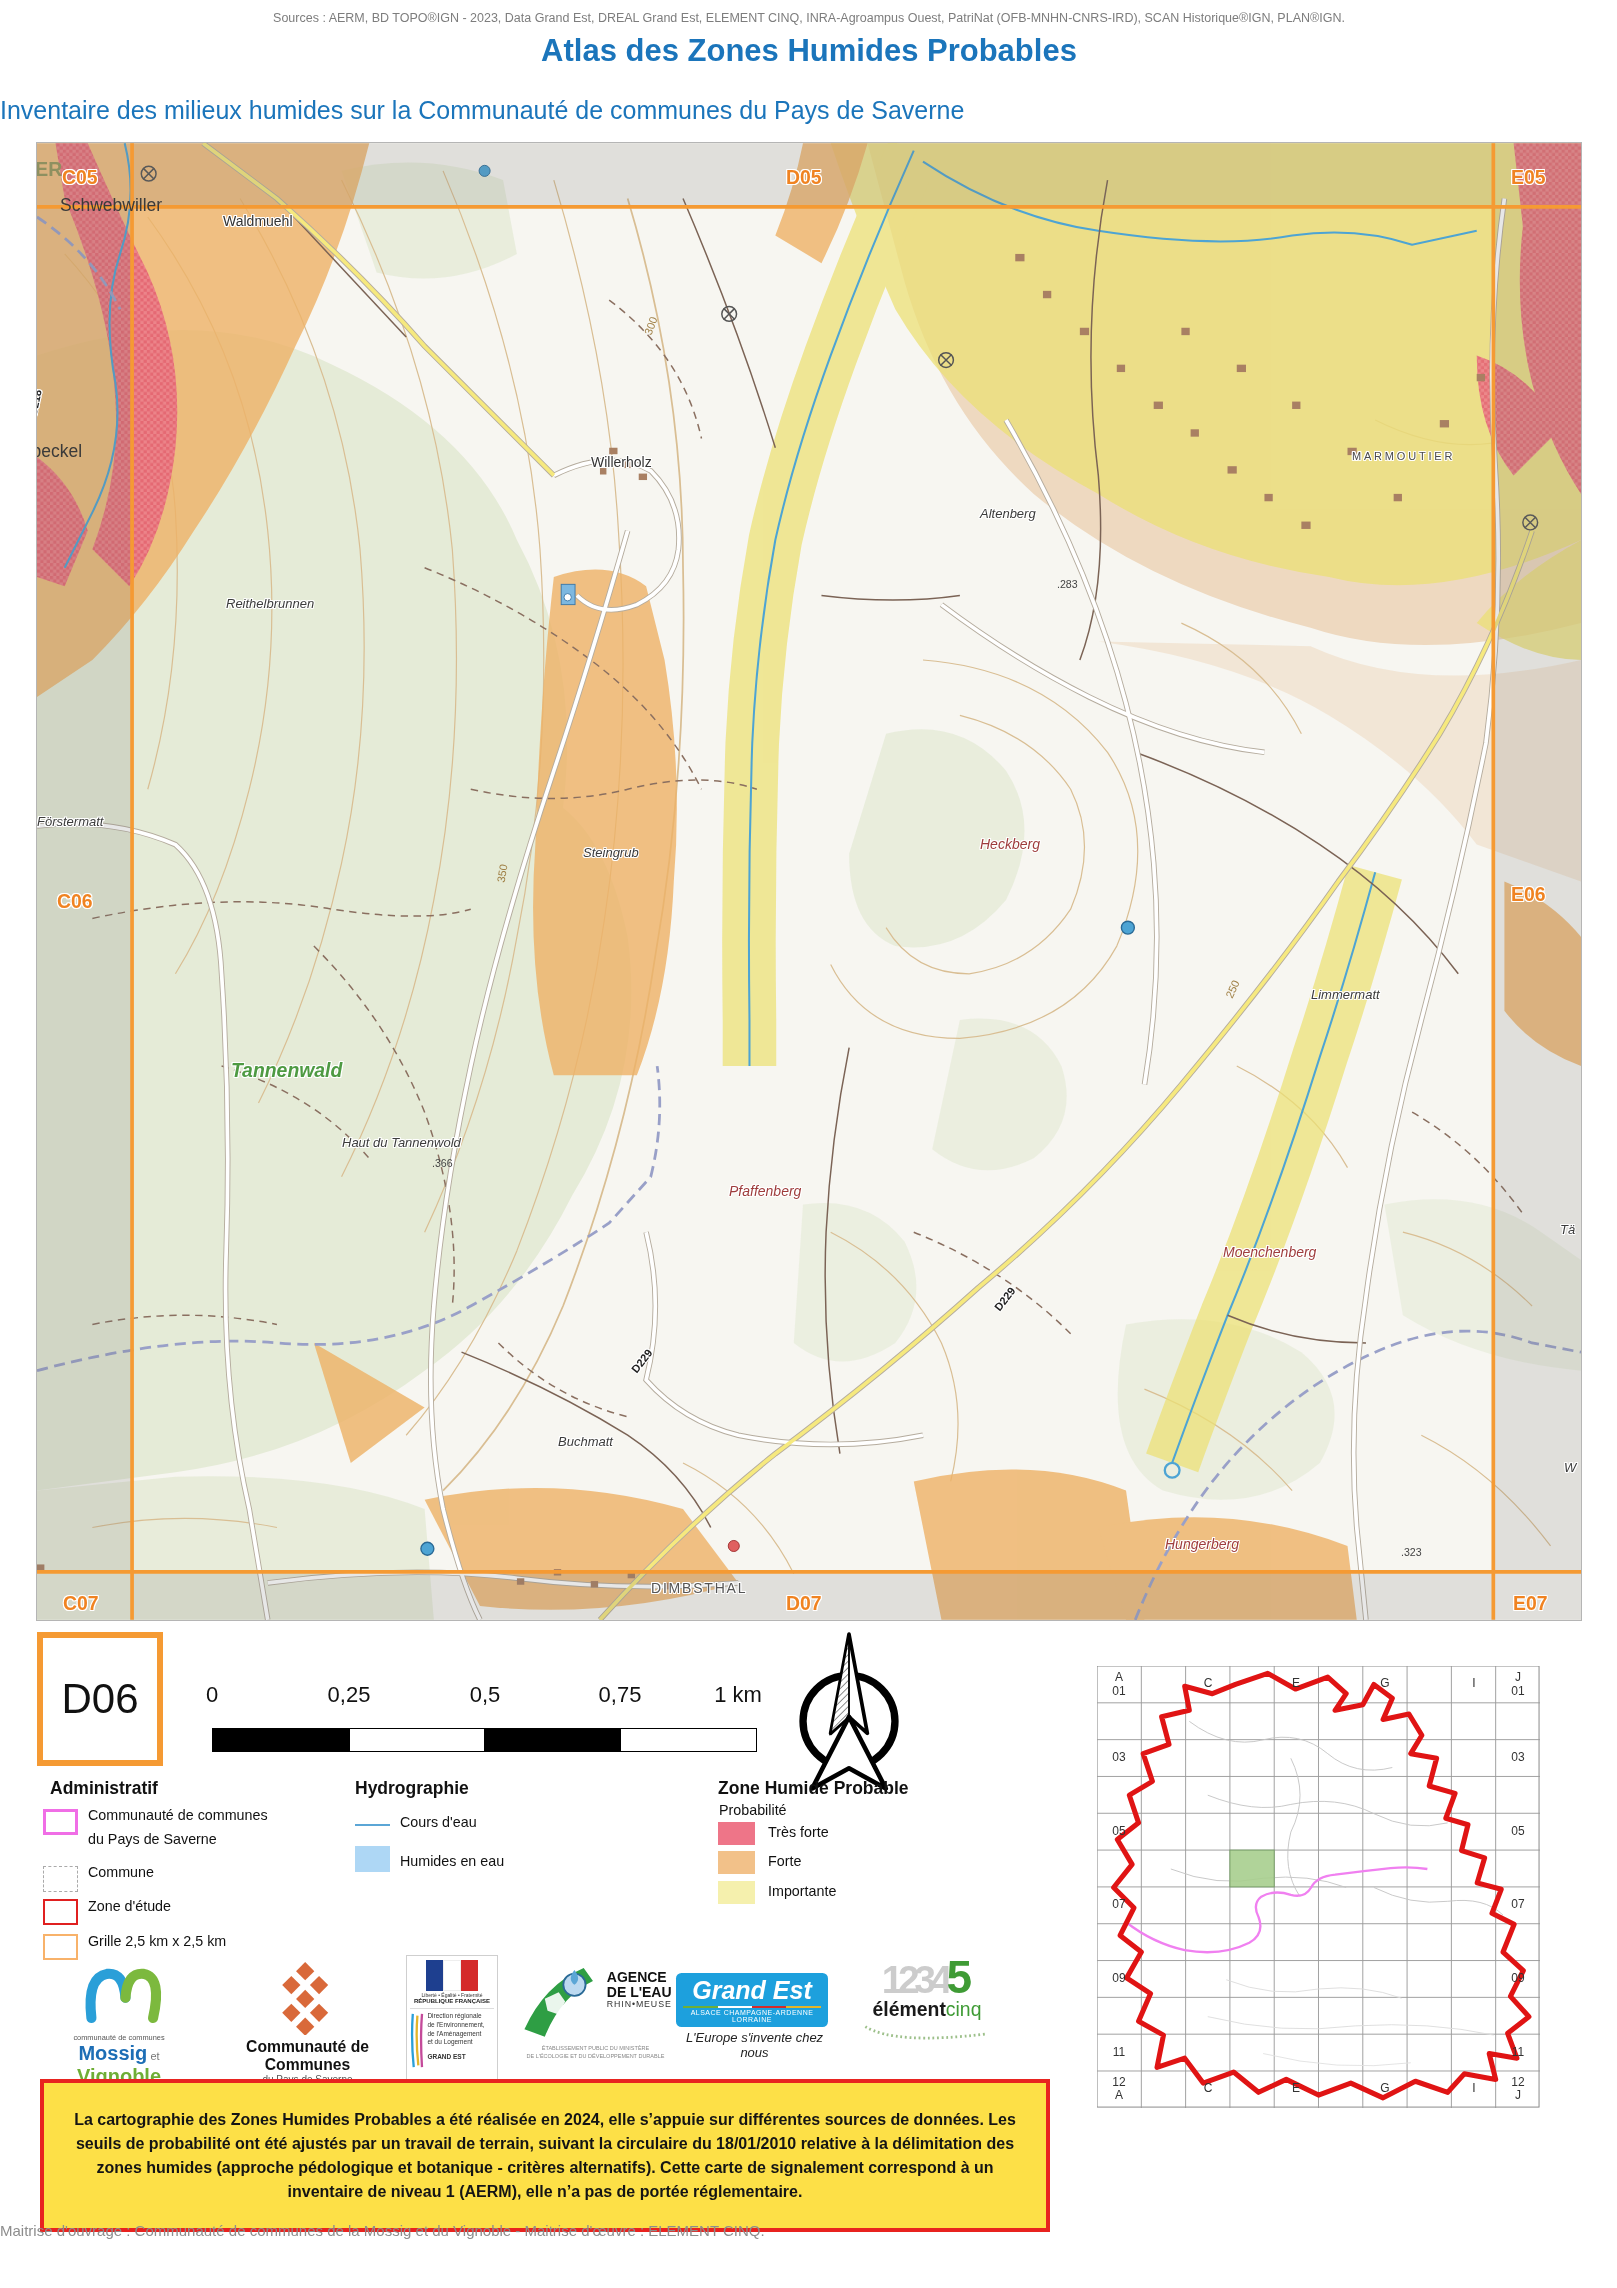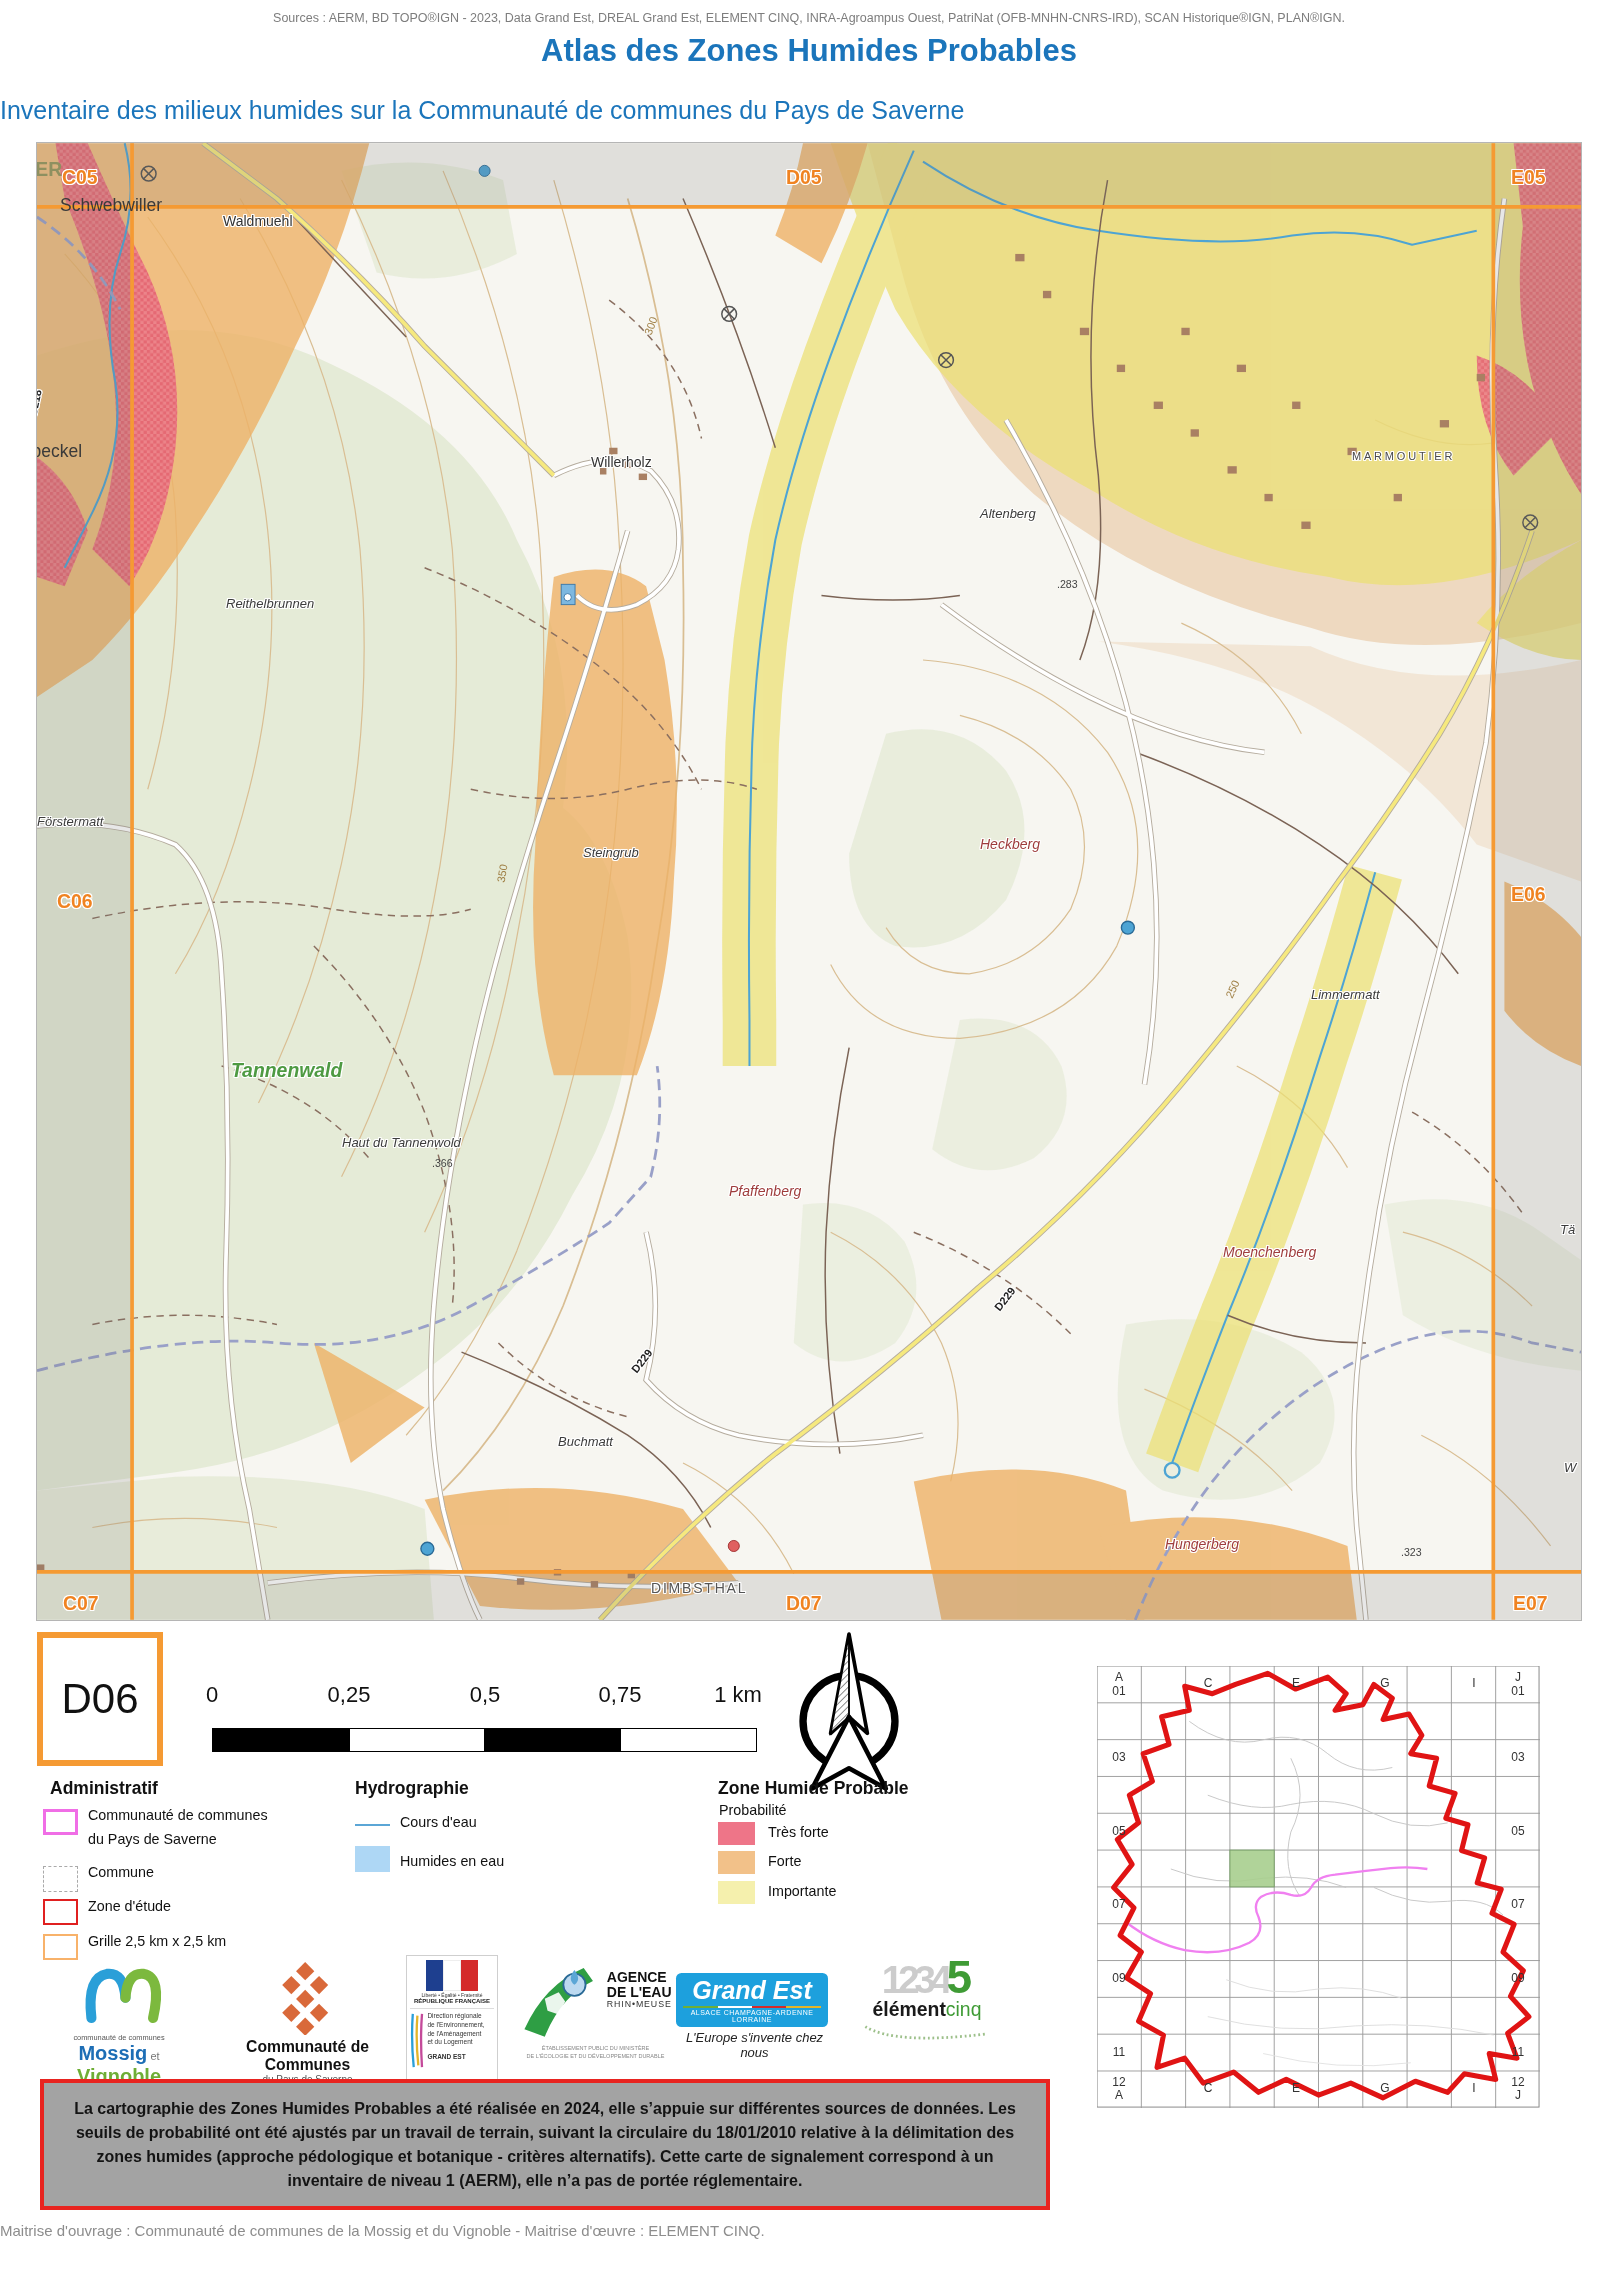--- a/index.html
+++ b/index.html
@@ -35,22 +35,22 @@
   
   .cell-box{position:absolute;left:37px;top:1632px;width:114px;height:122px;
             border:6.5px solid #f59a33;background:#fff;display:flex;align-items:center;
             justify-content:center;font-size:42px;color:#111;}
   .sb-tick{position:absolute;font-size:22px;color:#111;transform:translateX(-50%);}
   .sb-seg{position:absolute;height:24px;border:1.8px solid #000;box-sizing:border-box;}
   .leg-h{position:absolute;font-size:17.5px;font-weight:bold;color:#111;}
   .leg-sub{position:absolute;font-size:14.3px;color:#111;}
   .leg-label{position:absolute;font-size:14.3px;color:#111;}
   .leg-sw{position:absolute;box-sizing:border-box;background:#fff;}
-  .warn{position:absolute;left:40px;top:2079px;width:1010px;height:131px;box-sizing:border-box;
-        border:4.6px solid #e8231f;background:#a3a3a3;display:flex;align-items:center;
+  .warn{position:absolute;left:40px;top:2079px;width:1010px;height:153px;box-sizing:border-box;
+        border:4.6px solid #e8231f;background:#fde047;display:flex;align-items:center;
         padding:20px 24px;}
   .warn p{margin:0;width:100%;text-align:center;font-size:16px;font-weight:bold;
           color:#141414;line-height:1.5;}
   .credit{position:absolute;left:0;width:100%;text-align:left;font-size:15px;color:#8d8d8d;}
   
   .idx-wrap{position:absolute;left:1097px;top:1666px;width:443px;height:442px;background:#fff;}
   .idx-lbl{position:absolute;font-size:12px;color:#333;text-align:center;line-height:1.1;
            transform:translate(-50%,-50%);}
   
   .logo{position:absolute;}

